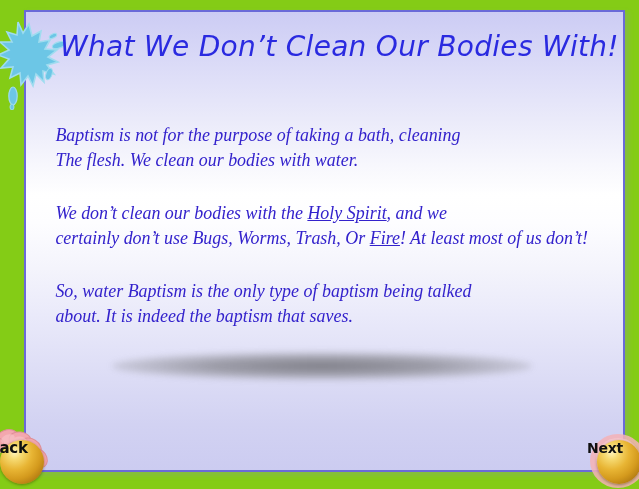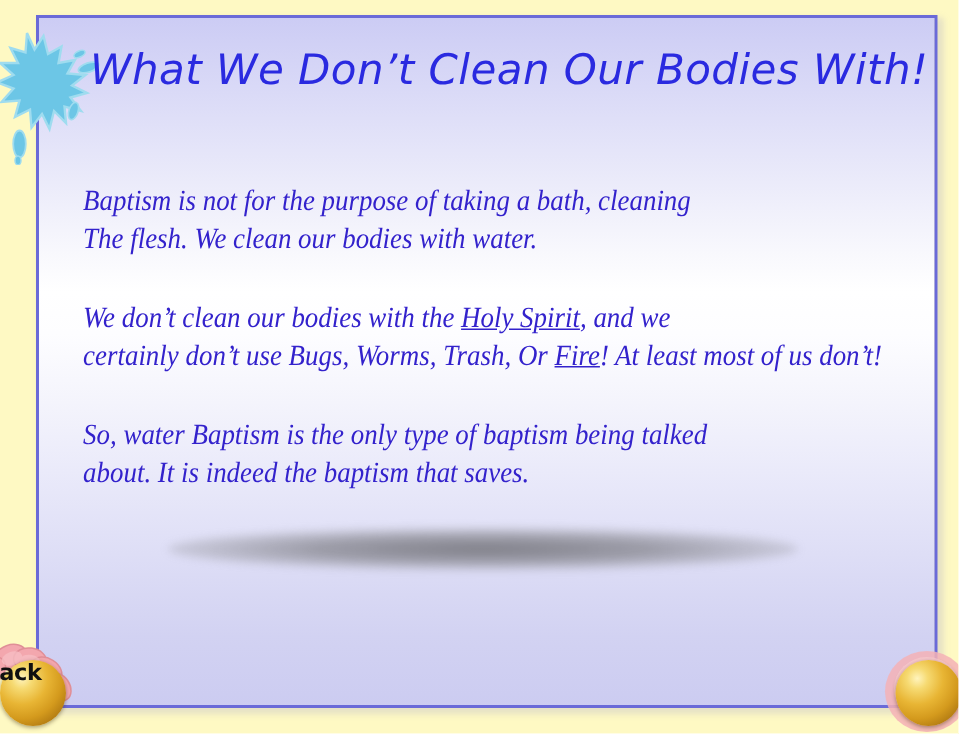--- a/index.html
+++ b/index.html
@@ -11,21 +11,21 @@
     width: 639px;
     height: 489px;
     overflow: hidden;
     font-family: "Liberation Serif", serif;
   }
 
   #slide {
     position: relative;
     width: 639px;
     height: 489px;
-    background: #fef9c3;
+    background: #84cc16;
     overflow: hidden;
   }
 
   
   .panel {
     position: absolute;
     left: 24px;
     top: 10px;
     width: 601px;
     height: 462px;
@@ -250,15 +250,16 @@
       <svg viewBox="0 0 70 70" width="70" height="70" aria-hidden="true">
         <g fill="#f5b2b6" opacity="0.85">
           <ellipse cx="35" cy="35" rx="28" ry="27"></ellipse>
         </g>
         <g fill="#f9cdd0" opacity="0.7">
           <ellipse cx="35" cy="33" rx="22" ry="21"></ellipse>
         </g>
       </svg>
     </div>
     <div class="orb"></div>
+    <div class="orb-label">Next</div>
   </div>
 
 </div>
 
 </body></html>

